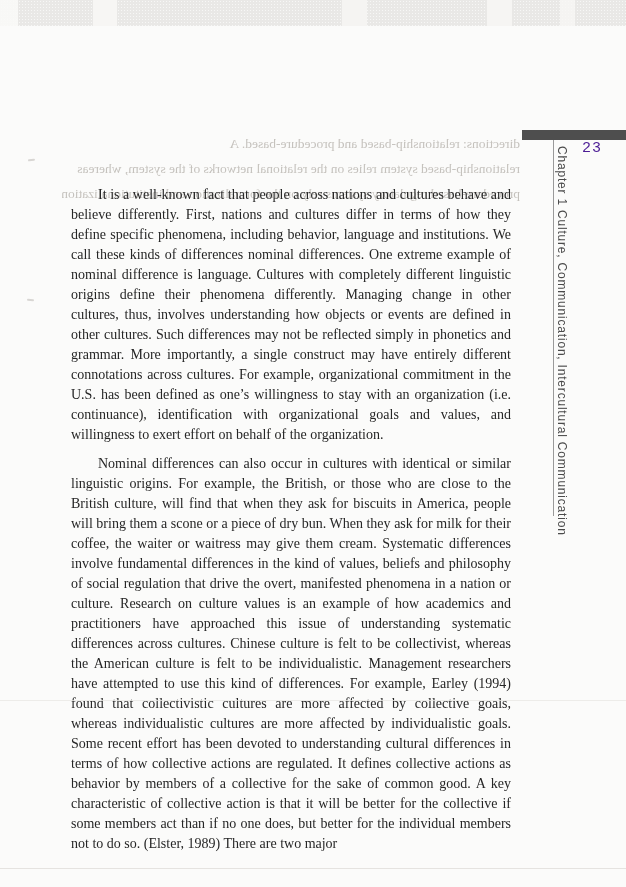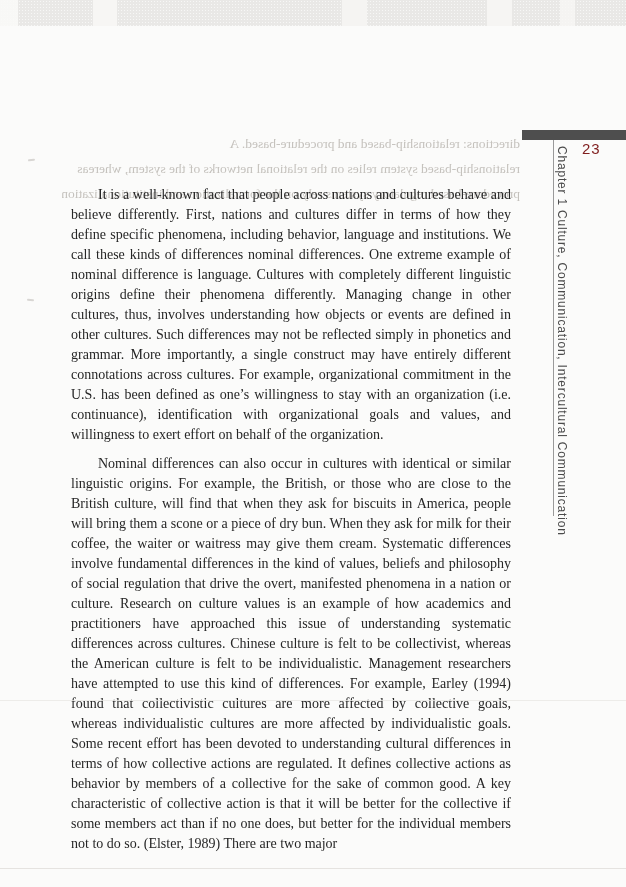--- a/index.html
+++ b/index.html
@@ -77,24 +77,24 @@
     font-family: "Liberation Sans", sans-serif;
     font-size: 12px;
     letter-spacing: 0.8px;
     color: #4a4a4a;
     white-space: nowrap;
   }
   .page-number {
     position: absolute;
     left: 582px;
     top: 140px;
-    font-family: Liberation Sans, sans-serif;
+    font-family: Liberation Mono, monospace;
     font-size: 15px;
     letter-spacing: 1px;
-    color: #7f1d1d;
+    color: #4c1d95;
   }
   .content {
     position: absolute;
     left: 62px;
     top: 176px;
     width: 458px;
   }
   .section-heading {
     margin: 0 0 7px 0;
     font-family: "Liberation Serif", serif;

